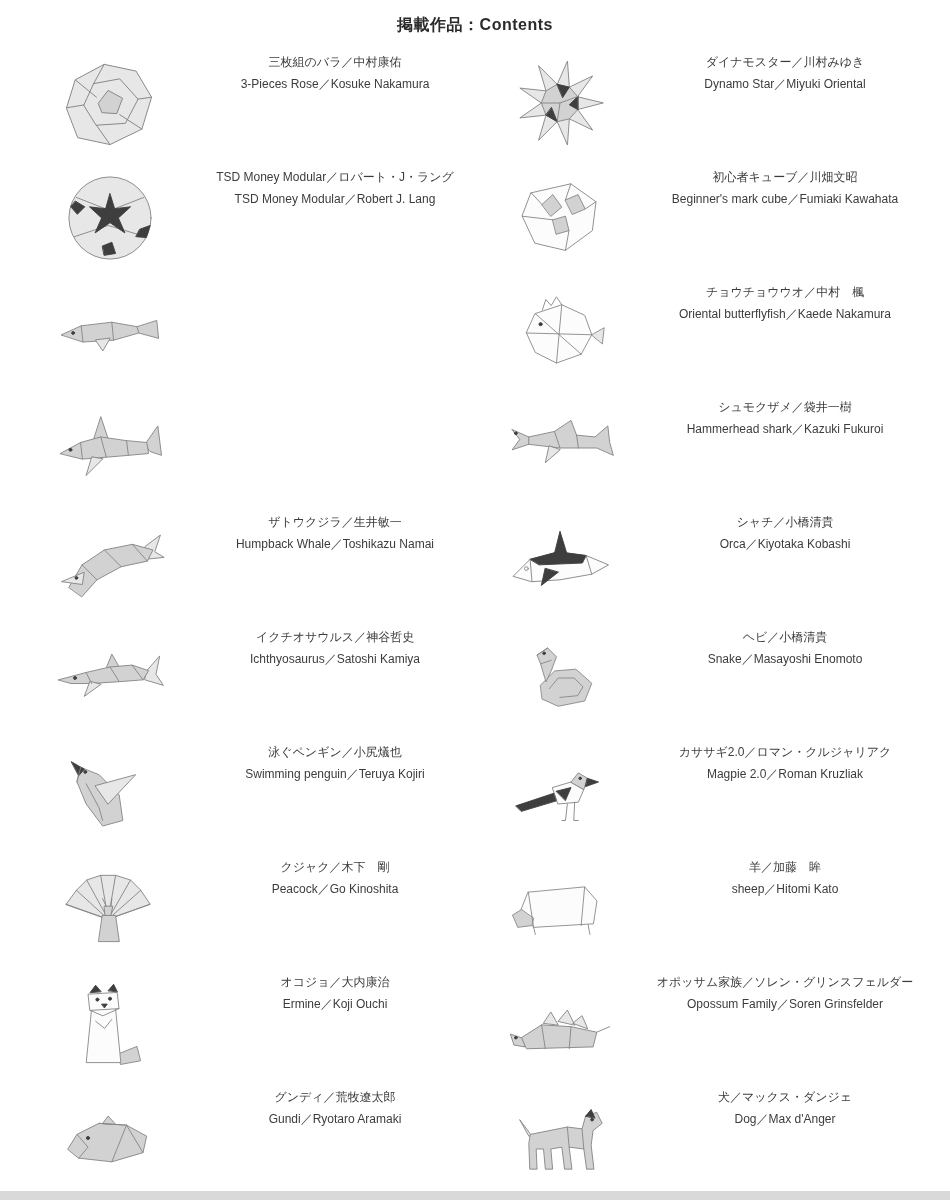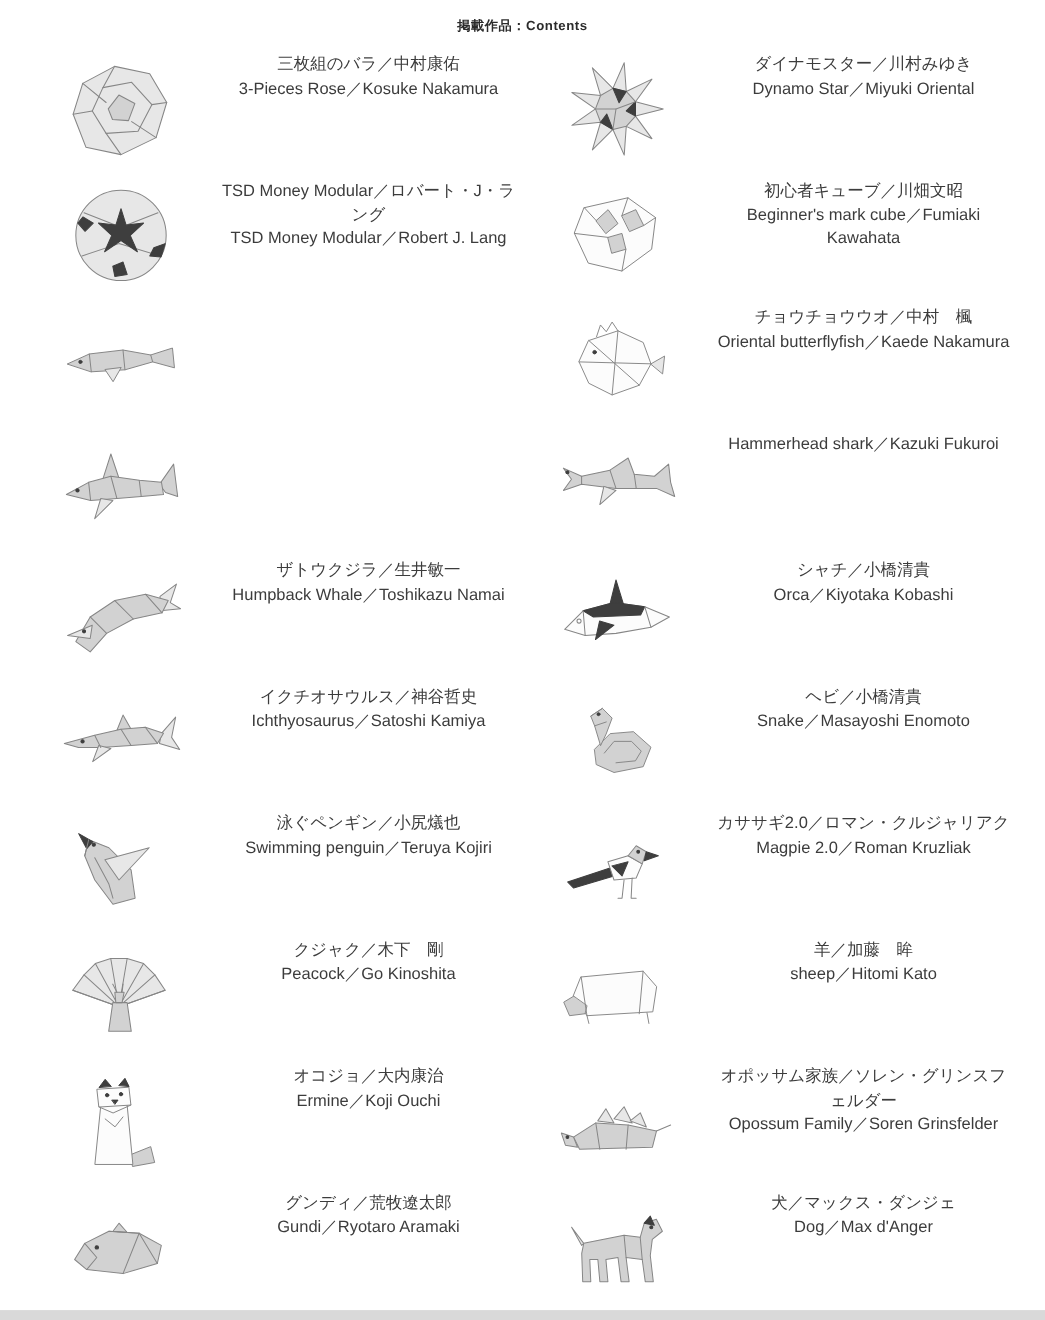--- a/index.html
+++ b/index.html
@@ -2,37 +2,37 @@
 <html><head>
 <meta charset="utf-8">
 <style>
   html,body{margin:0;padding:0;}
   body{
     width:950px;height:1200px;overflow:hidden;position:relative;
     background:#ffffff;color:#333;
     font-family:"Liberation Sans","DejaVu Sans",sans-serif;
   }
   .page-title{
-    text-align:center;font-weight:bold;font-size:12px;color:#2b2b2b;
+    text-align:center;font-weight:bold;font-size:16px;color:#2b2b2b;
     padding:15px 0 9px;letter-spacing:.5px;
   }
   .contents-grid{
     display:grid;grid-template-columns:1fr 1fr;
     width:900px;margin:0 auto;
   }
   .entry{height:115px;display:flex;align-items:center;}
   .entry-image{
     width:170px;min-width:170px;height:100%;
     display:flex;align-items:center;justify-content:center;
   }
   .entry-caption{
     flex:1;align-self:flex-start;padding:7px 6px 0;text-align:center;
   }
   .cap-ja,.cap-en{
-    font-size:15px;line-height:21.5px;color:#3c3c3c;
+    font-size:12px;line-height:21.5px;color:#3c3c3c;
     max-width:285px;margin:0 auto;
   }
   
   .origami-art *{stroke:#868686;stroke-width:1;fill:none;stroke-linejoin:round;stroke-linecap:round;}
   .origami-art .fl{fill:#e7e7e7;}
   .origami-art .fm{fill:#d2d2d2;}
   .origami-art .fw{fill:#fcfcfc;}
   .origami-art .fd{fill:#3e3e3e;stroke:#3e3e3e;}
   .bottom-strip{
     position:absolute;left:0;bottom:0;width:100%;height:9px;background:#d9d9d9;
@@ -172,20 +172,21 @@
       <svg class="origami-art" viewBox="0 0 120 100" width="112" height="92">
         <polygon class="fm" points="8,30 26,38 54,32 72,20 78,36 98,38 112,26 114,44 118,58 100,50 60,50 26,46 8,52 16,41"></polygon>
         <polyline points="26,38 26,46"></polyline>
           <polyline points="54,32 60,50"></polyline>
           <polyline points="78,36 80,50"></polyline>
         <polygon class="fl" points="48,48 44,66 60,52"></polygon>
         <circle class="fd" cx="12" cy="34" r="1.5"></circle>
       </svg>
     </div>
     <div class="entry-caption">
+      <div class="cap-ja">シュモクザメ／袋井一樹</div>
       <div class="cap-en">Hammerhead shark／Kazuki Fukuroi</div>
     </div>
   </div>
 
   <div class="entry">
     <div class="entry-image">
       <svg class="origami-art" viewBox="0 0 120 100" width="112" height="96">
         <polygon class="fl" points="98,32 114,20 108,38 118,44 98,46"></polygon>
         <polygon class="fm" points="16,76 30,52 54,36 84,30 106,36 100,48 72,54 46,68 30,86"></polygon>
         <polygon class="fl" points="32,60 8,70 30,73"></polygon>

